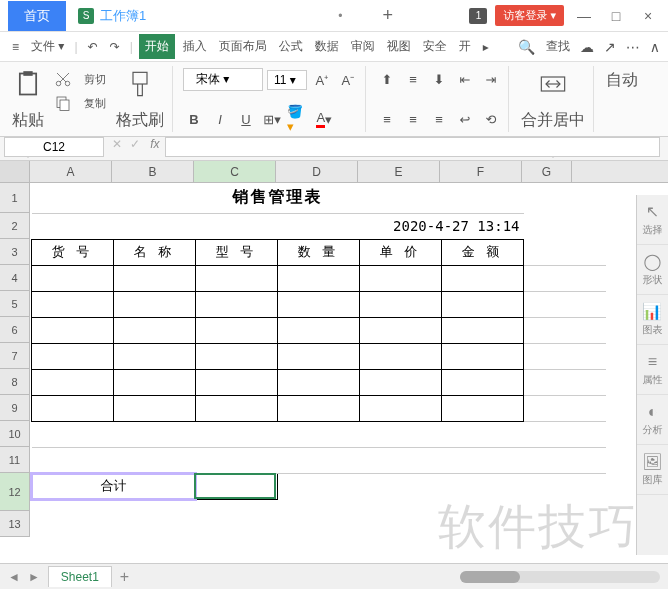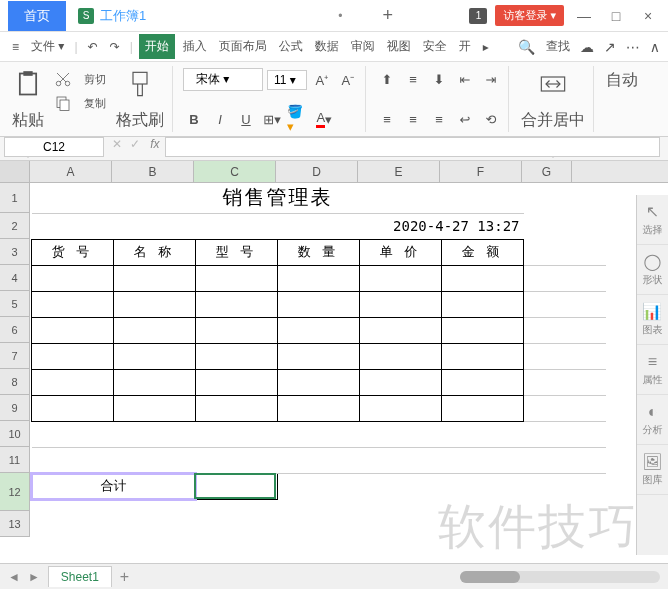--- a/index.html
+++ b/index.html
@@ -53,21 +53,21 @@
 .ch.cG { width: 50px; }
 .ch.sel { background: #d0e8d0; }
 
 .rowwrap { display: flex; }
 .rh { width: 30px; background: #e8e8e8; border-right: 1px solid #bbb; border-bottom: 1px solid #bbb; text-align: center; font-size: 11px; color: #555; display: flex; align-items: center; justify-content: center; }
 .rh.sel { background: #d0e8d0; }
 .cells { position: relative; }
 
 .datatable { border-collapse: collapse; }
 .datatable td { border: 1px solid #000; width: 82px; height: 26px; text-align: center; font-size: 13px; letter-spacing: 4px; }
-.datatable .title-row td { border: none; border-bottom: 1px solid #ccc; font-size: 20px; font-weight: normal; height: 30px; letter-spacing: 2px; }
+.datatable .title-row td { border: none; border-bottom: 1px solid #ccc; font-size: 16px; font-weight: bold; height: 30px; letter-spacing: 2px; }
 .datatable .date-row td { border: none; text-align: right; font-family: monospace; font-size: 14px; letter-spacing: 0; padding-right: 4px; height: 26px; }
 .datatable .r10 td, .datatable .r11 td { border: none; border-bottom: 1px solid #ccc; height: 26px; }
 .datatable .r12 td { border: none; height: 26px; }
 .gcol { border-left: 1px solid #ccc; }
 
 .sel-cell { position: absolute; border: 2px solid #2e8b57; pointer-events: none; }
 
 .sidepanel { position: absolute; right: 0; top: 195px; width: 32px; background: #f0f0f0; border-left: 1px solid #ccc; height: 360px; display: flex; flex-direction: column; }
 .sidebtn { height: 50px; display: flex; flex-direction: column; align-items: center; justify-content: center; font-size: 10px; color: #888; gap: 2px; border-bottom: 1px solid #e0e0e0; }
 .sidebtn .si { font-size: 16px; }
@@ -258,21 +258,21 @@
     </div>
 
     <div class="cells">
       <table class="datatable">
         <tbody>
             <tr class="title-row">
               <td colspan="6">销售管理表</td>
               <td class="gcol" style="border:none;width:50px;"></td>
             </tr>
         <tr class="date-row">
-              <td colspan="6">2020-4-27 13:27</td>
+              <td colspan="6">2020-4-27 13:14</td>
               <td class="gcol" style="border:none;"></td>
             </tr>
         <tr>
           <td>货 号</td>
           <td>名 称</td>
           <td>型 号</td>
           <td>数 量</td>
           <td>单 价</td>
           <td>金 额</td>
           <td class="gcol" style="border:none;border-bottom:1px solid #ccc;"></td>

